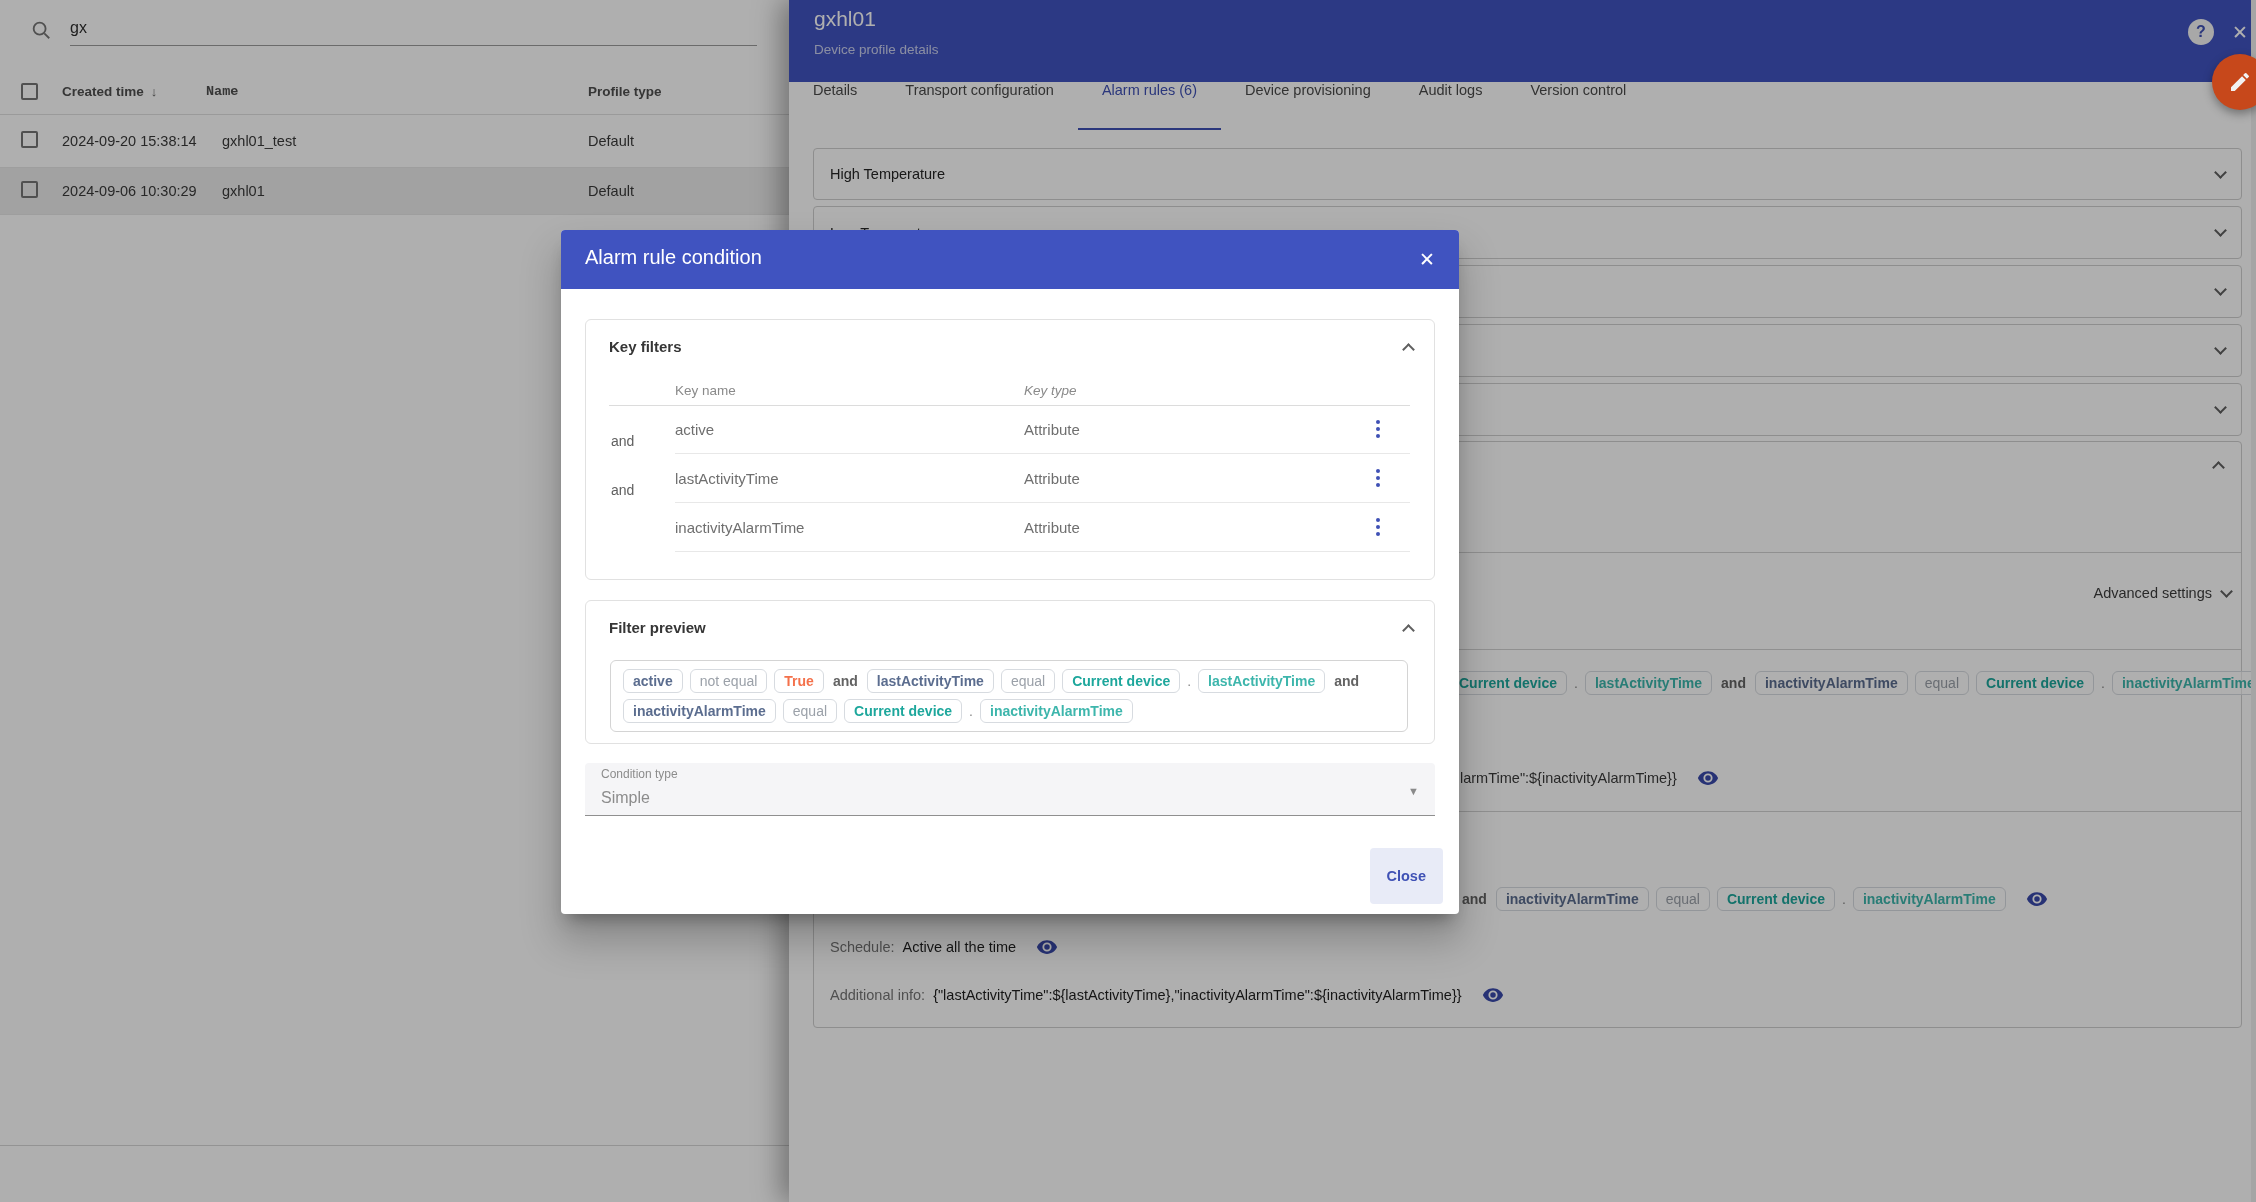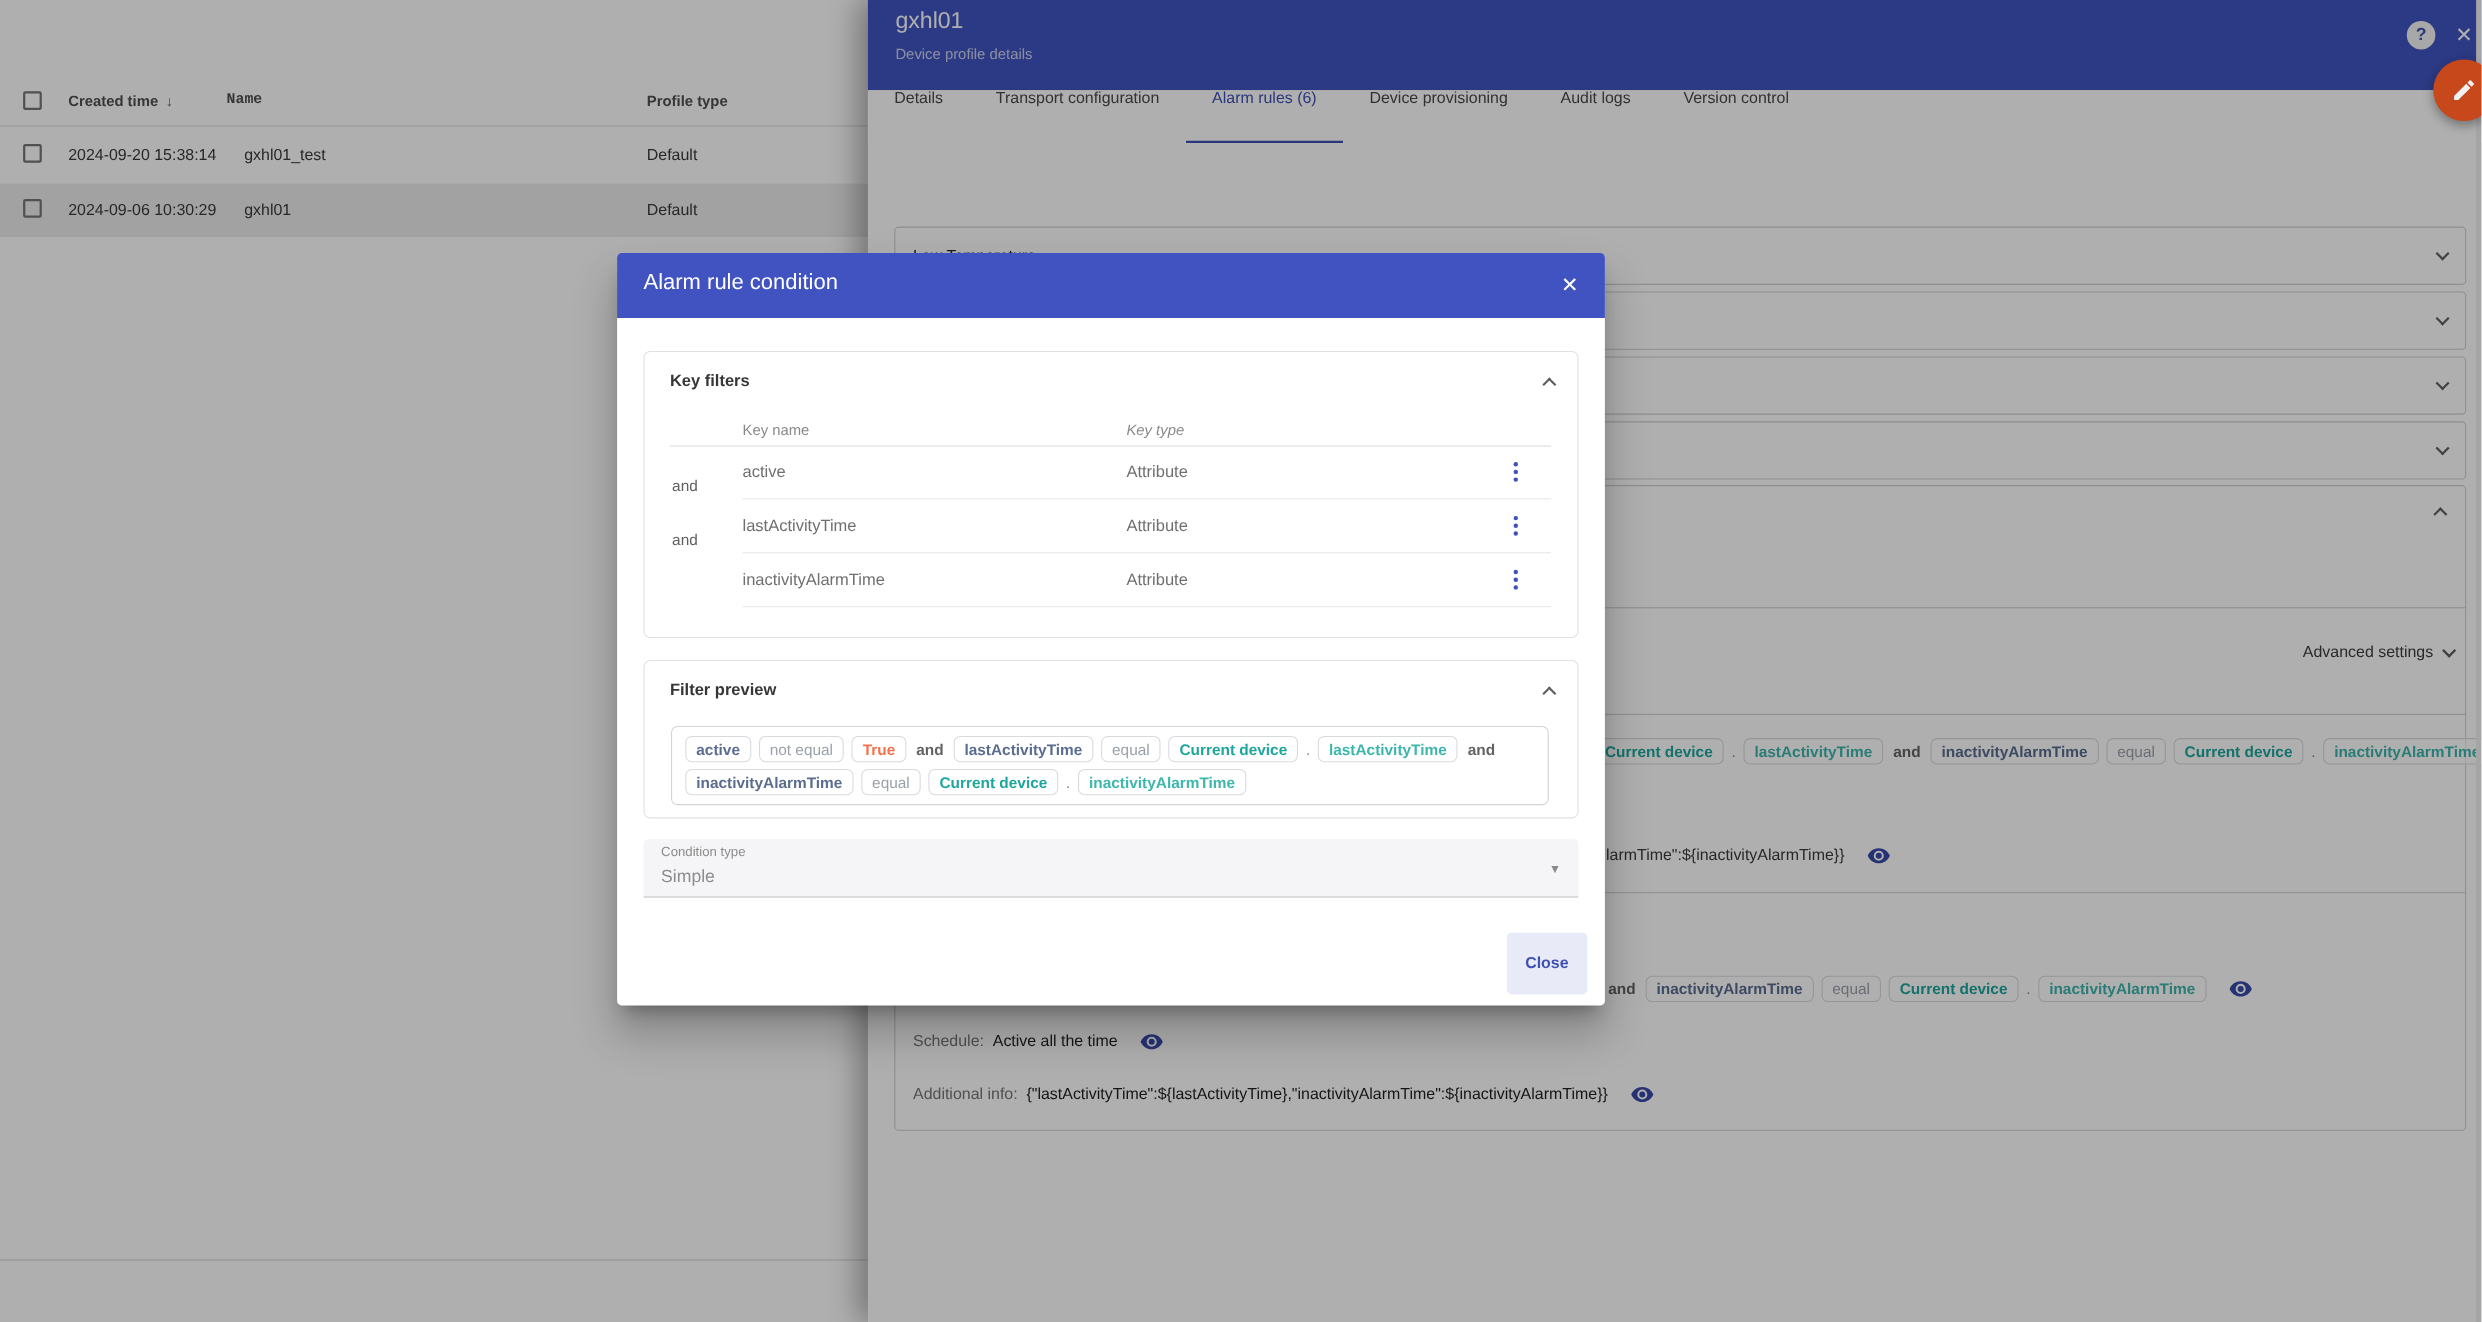--- a/index.html
+++ b/index.html
@@ -111,20 +111,27 @@
   .cond-caret { position:absolute; right:16px; top:22px; font-size:11px; color:#8a8a8a; }
   .close-btn { position:absolute; right:16px; bottom:10px; padding:20px 17px; border:none; border-radius:4px;
     background:#e8ebf7; color:#3f51b5; font-size:14.5px; font-weight:600; font-family:"Liberation Sans",sans-serif; }
 </style>
 </head>
 <body>
 
 <div class="screen">
 
   <div class="left-page">
+    <div class="search-row">
+      <svg class="search-icon" width="22" height="22" viewBox="0 0 24 24" fill="none" stroke="#757575" stroke-width="2">
+          <circle cx="10.5" cy="10.5" r="6.5"></circle>
+          <line x1="15.6" y1="15.6" x2="21" y2="21"></line>
+        </svg>
+      <input class="search-input" type="text" value="gx" style="">
+    </div>
     <div class="thead">
       <span class="cb cb-abs" style="top:15px;"></span>
       <span class="th-label" style="left:62px;">
           <span>Created time</span>
           <span class="sort-arrow">↓</span>
         </span>
       <span class="th-label" style="left:206px;font-family:Liberation Mono, monospace;">Name</span>
       <span class="th-label" style="left:588px;">Profile type</span>
     </div>
     <div class="left-rows">
@@ -173,20 +180,24 @@
 
         <div class="tab">
           <span>Audit logs</span>
         </div>
 
         <div class="tab">
           <span>Version control</span>
         </div>
       </div>
 
+    <div class="acard c1">
+      <span>High Temperature</span>
+      <span class="chev down"></span>
+    </div>
     <div class="acard c2">
       <span>Low Temperature</span>
       <span class="chev down"></span>
     </div>
     <div class="acard c3">
         <span class="chev down"></span>
       </div>
     <div class="acard c4">
         <span class="chev down"></span>
       </div>

